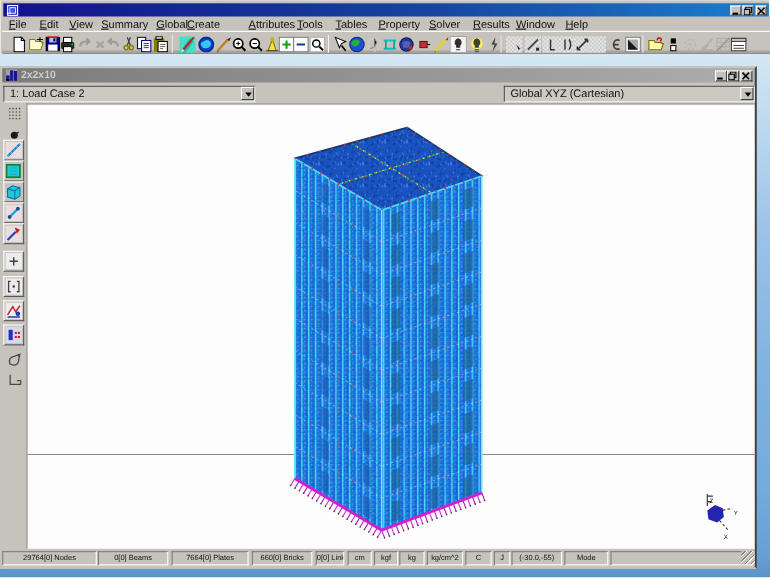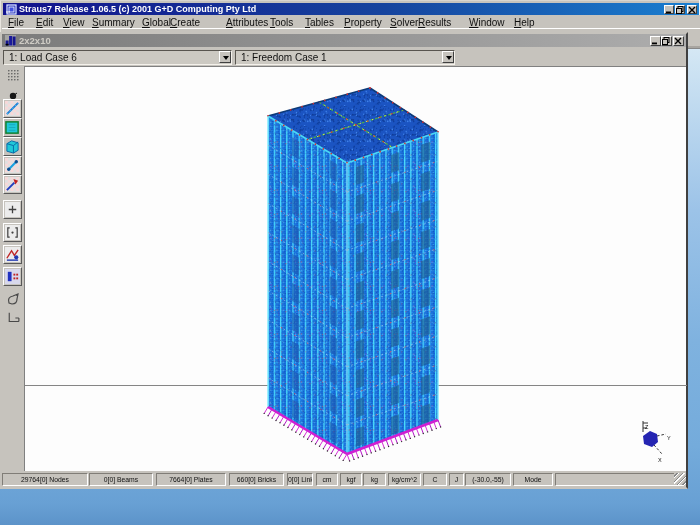--- a/index.html
+++ b/index.html
@@ -11,21 +11,21 @@
 #titlebar .txt { position:absolute; left:16px; top:0.5px; color:#fff; font-size:9px; font-weight:bold; white-space:nowrap;}
 .tbtn { position:absolute; top:1.5px; width:10.5px; height:9.5px; background:#c6c3bd;
   border-top:1px solid #fff; border-left:1px solid #fff; border-right:1px solid #404040; border-bottom:1px solid #404040;
   font-size:7px; line-height:8px; text-align:center; color:#000; font-weight:bold; }
 #menubar { position:absolute; left:1px; top:14px; width:698px; height:13px; background:#c6c3bd; }
 .mi { position:absolute; top:1.5px; font-size:10px; color:#101010; }
 .mi u { text-decoration:underline; }
 #toolbar { position:absolute; left:1px; top:27px; width:698px; height:21px; background:#c6c3bd;
   border-top:1px solid #fff; box-shadow:0 -2px 0 #a8a5a0 inset; border-bottom:1px solid #888; }
 .ti { position:absolute; width:15px; height:15px; }
-#childwin { position:absolute; left:0; top:32px; width:688px; height:457px; background:#c6c3bd;
+#childwin { position:absolute; left:0; top:60px; width:688px; height:457px; background:#c6c3bd;
   border:2px solid #c6c3bd; border-right:2px solid #404040; }
 #ctitle { position:absolute; left:0px; top:0px; width:684px; height:13px;
   background:linear-gradient(90deg,#7b7b7b,#adadad); }
 #ctitle .txt { position:absolute; left:17px; top:1px; color:#cfccc5; font-size:9.5px; font-weight:bold; }
 .cbtn { position:absolute; top:1.5px; width:10.5px; height:10px; background:#c6c3bd;
   border-top:1px solid #fff; border-left:1px solid #fff; border-right:1px solid #404040; border-bottom:1px solid #404040;
   font-size:7px; line-height:9px; text-align:center; color:#000; font-weight:bold; }
 #comborow { position:absolute; left:0px; top:15px; width:684px; height:17px; background:#c6c3bd; }
 .combo { position:absolute; top:1px; height:15px; background:#ccc9c2;
   border-top:1.5px solid #58554f; border-left:1.5px solid #58554f; border-bottom:1.5px solid #f4f1eb; border-right:1.5px solid #f4f1eb; }
@@ -48,21 +48,20 @@
 </style></head><body>
 <div id="scr">
  <div id="mainwin">
   <div id="titlebar">
     <svg style="position:absolute;left:3px;top:0.5px" width="11" height="11" viewBox="0 0 11 11">
           <rect width="11" height="11" fill="#2233c0"></rect>
           <rect x="1" y="1" width="9" height="9" fill="none" stroke="#fff"></rect>
           <rect x="3" y="3" width="5" height="5" fill="#4050e0" stroke="#fff" stroke-width="0.8"></rect>
           <path d="M0 8 h4" stroke="#fff"></path>
         </svg>
-    <span class="txt">Straus7 Release 1.06.5 (c) 2001 G+D Computing Pty Ltd</span>
     <div class="tbtn" style="right:25px"><svg width="8" height="8" viewBox="0 0 8 8">
             <rect x="1" y="5.5" width="5" height="1.8" fill="#000"></rect>
           </svg></div>
     <div class="tbtn" style="right:14px"><svg width="8" height="8" viewBox="0 0 8 8">
             <rect x="2" y="0.5" width="5" height="5" fill="none" stroke="#000"></rect>
             <rect x="0.5" y="2.5" width="5" height="5" fill="#c6c3bd" stroke="#000"></rect>
           </svg></div>
     <div class="tbtn" style="right:2px"><svg width="8" height="8" viewBox="0 0 8 8">
             <path d="M1 1 L7 7 M7 1 L1 7" stroke="#000" stroke-width="1.4"></path>
           </svg></div>
@@ -72,21 +71,21 @@
         <span class="mi" style="left:34px"><u>E</u>dit</span>
         <span class="mi" style="left:61px"><u>V</u>iew</span>
         <span class="mi" style="left:90px"><u>S</u>ummary</span>
         <span class="mi" style="left:140px"><u>G</u>lobal</span>
         <span class="mi" style="left:168px"><u>C</u>reate</span>
         <span class="mi" style="left:224px"><u>A</u>ttributes</span>
         <span class="mi" style="left:268px"><u>T</u>ools</span>
         <span class="mi" style="left:303px"><u>T</u>ables</span>
         <span class="mi" style="left:342px"><u>P</u>roperty</span>
         <span class="mi" style="left:388px"><u>S</u>olver</span>
-        <span class="mi" style="left:416px"><u>R</u>esults</span>
+        <span class="mi" style="left:428px"><u>R</u>esults</span>
         <span class="mi" style="left:467px"><u>W</u>indow</span>
         <span class="mi" style="left:512px"><u>H</u>elp</span>
       </div>
   <div id="toolbar">
         <svg class="ti" style="left:8px;top:4px" viewBox="0 0 16 16">
           <path d="M3 1 h7 l3 3 v11 h-10 z" fill="#fff" stroke="#000"></path>
           <path d="M10 1 l3 3 h-3 z" fill="#fff" stroke="#000"></path>
         </svg>
         <svg class="ti" style="left:24px;top:4px" viewBox="0 0 16 16">
           <path d="M1 13 L3 6 h11 l-2 7 z" fill="#ffffce" stroke="#808000"></path>
@@ -308,25 +307,25 @@
     <div class="cbtn" style="left:659px"><svg width="8" height="8" viewBox="0 0 8 8">
             <rect x="2" y="0.5" width="5" height="5" fill="none" stroke="#000"></rect>
             <rect x="0.5" y="2.5" width="5" height="5" fill="#c6c3bd" stroke="#000"></rect>
           </svg></div>
     <div class="cbtn" style="left:671px"><svg width="8" height="8" viewBox="0 0 8 8">
             <path d="M1 1 L7 7 M7 1 L1 7" stroke="#000" stroke-width="1.4"></path>
           </svg></div>
   </div>
   <div id="comborow">
     <div class="combo" style="left:1px;width:229px">
-          <span class="ct">1: Load Case 6</span>
+          <span class="ct">1: Load Case 2</span>
           <span class="ca"></span>
         </div>
-    <div class="combo" style="left:233px;width:220px">
-          <span class="ct">1: Freedom Case 1</span>
+    <div class="combo" style="left:456px;width:228px">
+          <span class="ct">Global XYZ (Cartesian)</span>
           <span class="ca"></span>
         </div>
   </div>
   <div id="leftpanel">
         <div class="lflat" style="left:4px;top:2px;width:15px;height:15px"><svg viewBox="0 0 16 16" style="width:15px;height:15px">
             <circle cx="3.0" cy="3.0" r="0.8" fill="#505050"></circle>
             <circle cx="6.2" cy="3.0" r="0.8" fill="#505050"></circle>
             <circle cx="9.4" cy="3.0" r="0.8" fill="#505050"></circle>
             <circle cx="12.600000000000001" cy="3.0" r="0.8" fill="#505050"></circle>
             <circle cx="3.0" cy="6.2" r="0.8" fill="#505050"></circle>

